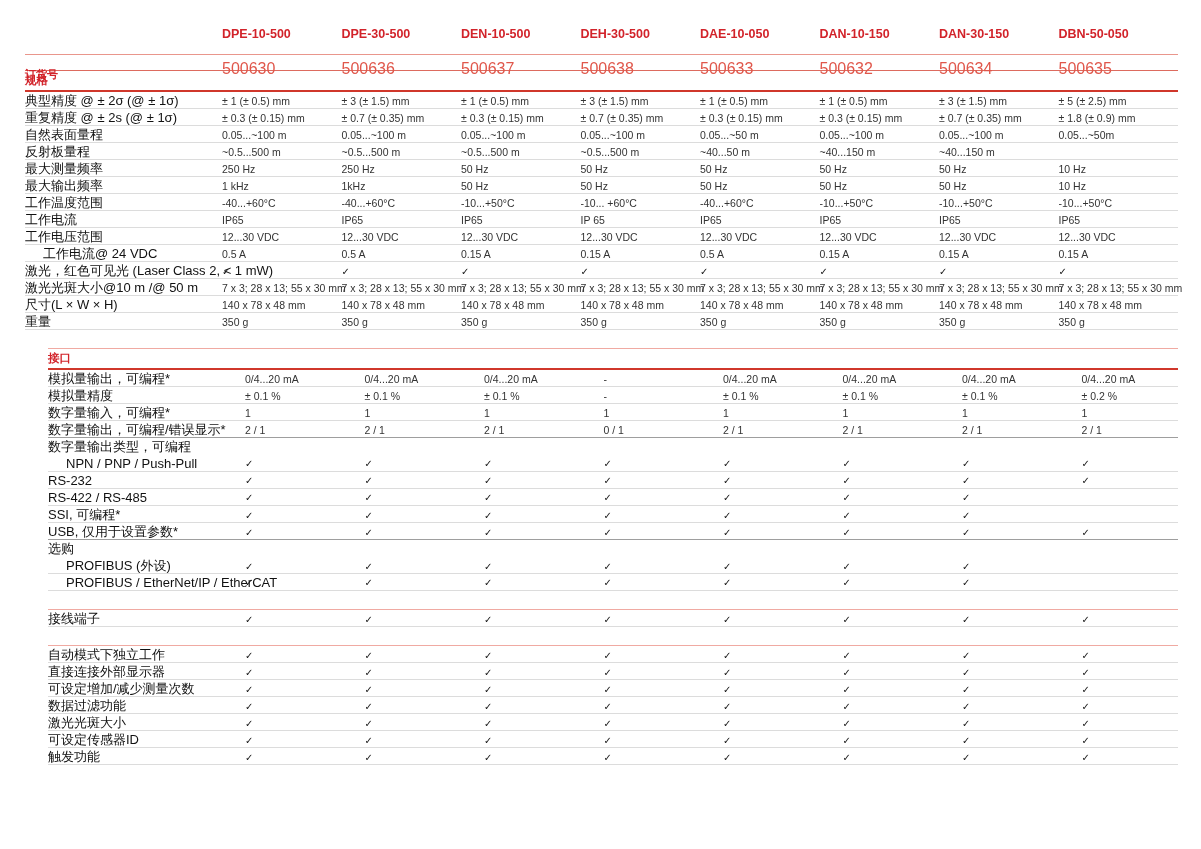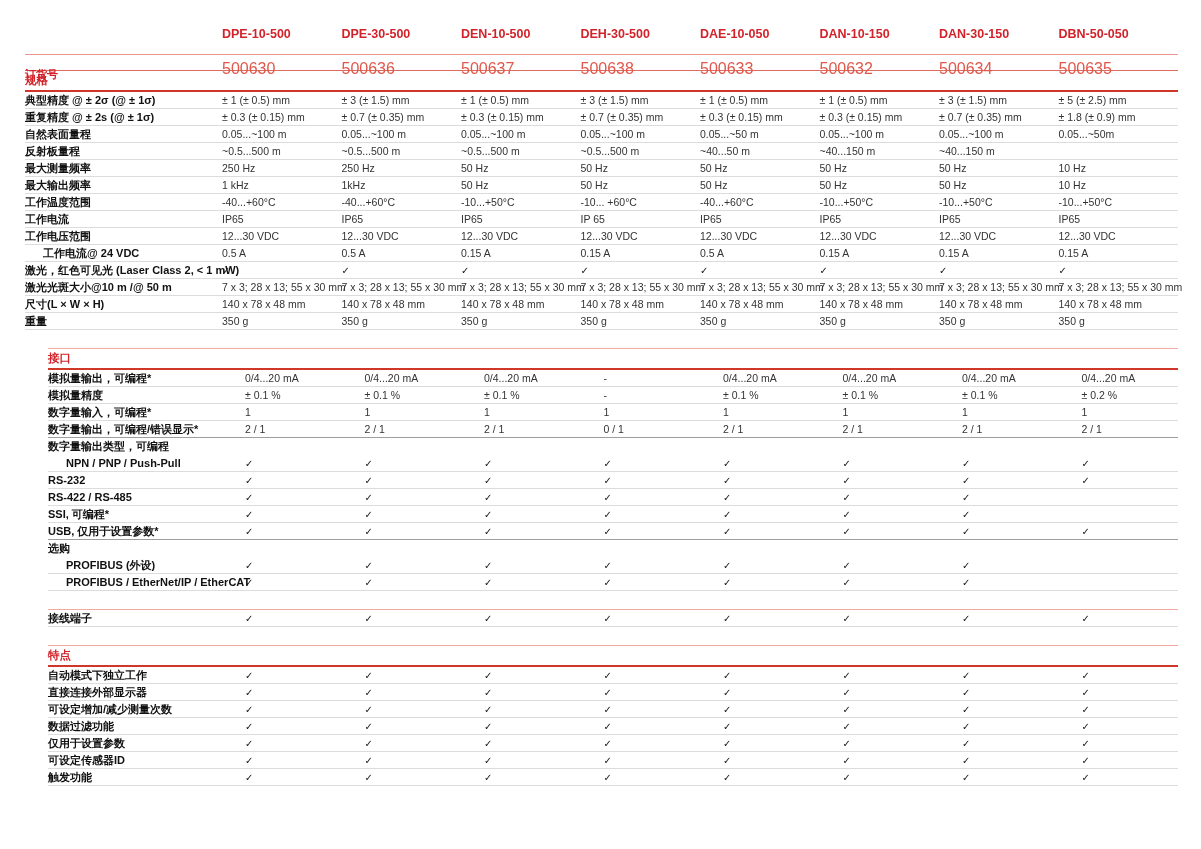--- a/index.html
+++ b/index.html
@@ -14,21 +14,21 @@
   .model-cell{color:#d2232a;font-weight:bold;font-size:12.5px;letter-spacing:0;white-space:nowrap;}
   .order-row{height:15px;border-bottom:1px solid #dd6b5f;}
   .order-label{color:#d2232a;font-weight:bold;font-size:11px;margin-top:12px;}
   .order-val{color:#e0574b;font-size:16px;}
   .section.gapped{margin-top:18px;border-top:1px solid #f0aaa2;margin-left:23px;}
   .title-row{height:19px;display:flex;align-items:center;border-bottom:2px solid #d0372b;}
   .title{color:#d2232a;font-weight:bold;font-size:11.5px;}
   .data-row{height:16px;border-bottom:1px solid #dcdcdc;}
   .data-row.dark-line{border-bottom-color:#9e9e9e;}
   .data-row.no-line{border-bottom:none;height:17px;}
-  .label{font-weight:bold;color:#111;font-size:11px;white-space:nowrap;overflow:visible;}
+  .label{font-weight:normal;color:#111;font-size:13px;white-space:nowrap;overflow:visible;}
   .label.indent{padding-left:18px;}
   .val{color:#333;font-size:10.5px;white-space:nowrap;}
   .val.check{font-size:10px;color:#161616;}
 </style>
 </head>
 <body>
 
 <div class="spec-table">
     <div class="row model-row">
       <span class="label"></span>
@@ -350,23 +350,20 @@
         <span class="val check">✓</span>
         <span class="val check">✓</span>
         <span class="val check">✓</span>
         <span class="val check">✓</span>
         <span class="val check">✓</span>
         <span class="val check">✓</span>
         <span class="val check">✓</span>
       </div>
     </div>
     <div class="section gapped">
-      <div class="title-row">
-        <span class="title">特点</span>
-      </div>
       <div class="row data-row">
         <span class="label">自动模式下独立工作</span>
         <span class="val check">✓</span>
         <span class="val check">✓</span>
         <span class="val check">✓</span>
         <span class="val check">✓</span>
         <span class="val check">✓</span>
         <span class="val check">✓</span>
         <span class="val check">✓</span>
         <span class="val check">✓</span>
@@ -398,21 +395,21 @@
         <span class="val check">✓</span>
         <span class="val check">✓</span>
         <span class="val check">✓</span>
         <span class="val check">✓</span>
         <span class="val check">✓</span>
         <span class="val check">✓</span>
         <span class="val check">✓</span>
         <span class="val check">✓</span>
       </div>
       <div class="row data-row">
-        <span class="label">仅用于设置参数</span>
+        <span class="label">激光光斑大小</span>
         <span class="val check">✓</span>
         <span class="val check">✓</span>
         <span class="val check">✓</span>
         <span class="val check">✓</span>
         <span class="val check">✓</span>
         <span class="val check">✓</span>
         <span class="val check">✓</span>
         <span class="val check">✓</span>
       </div>
       <div class="row data-row">

